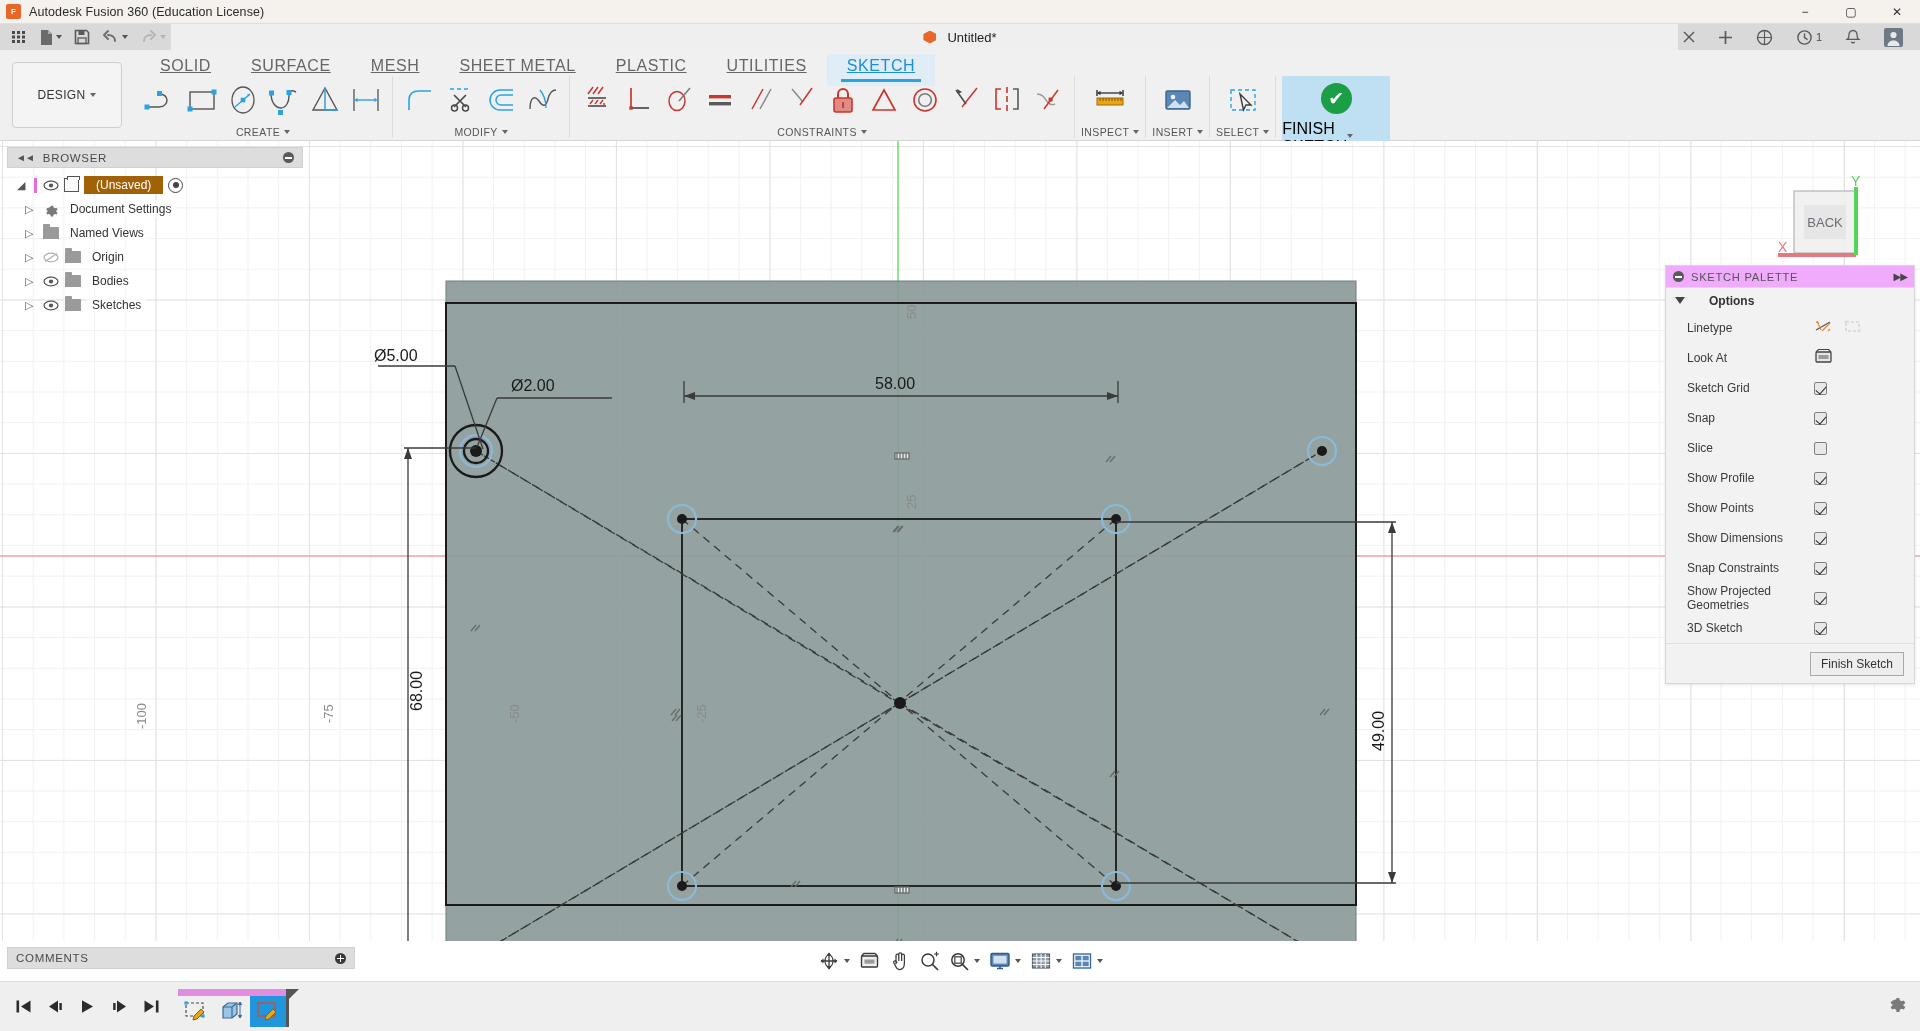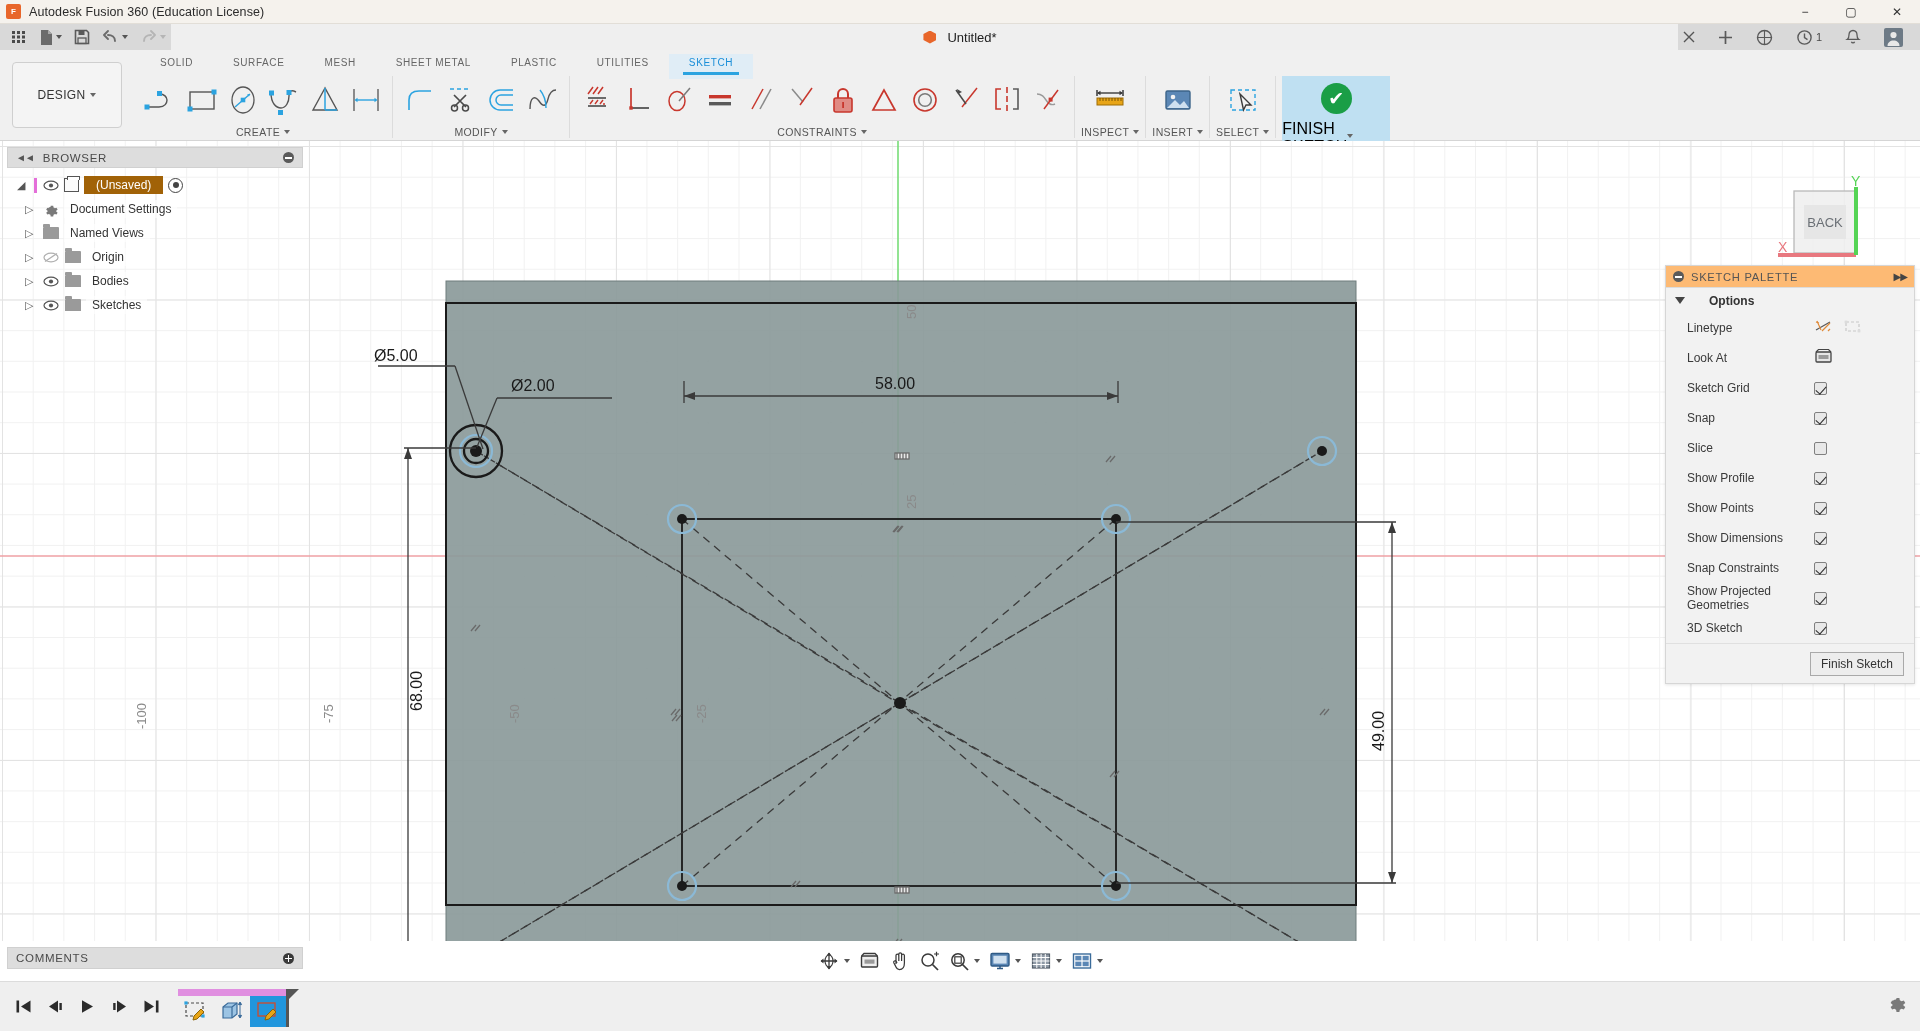--- a/index.html
+++ b/index.html
@@ -51,22 +51,23 @@
     background: #f0f0f0; border-bottom: 1px solid #d5d5d5;
   }
   #designbox {
     position: absolute; left: 12px; top: 12px; width: 110px; height: 66px;
     border: 1px solid #cfcfcf; border-radius: 4px; background: #f4f4f4;
     display: flex; align-items: center; justify-content: center; gap: 5px;
     font-size: 12px; color: #333; letter-spacing:.3px;
   }
   #tabsrow { position: absolute; left: 140px; top: 4px; height: 22px; display: flex; align-items: flex-start; }
   .rtab {
-    font-size: 10px; color: #666; letter-spacing: .6px; padding: 3px 20px 4px 20px;
+    font-size: 16px; color: #666; letter-spacing: .6px; padding: 3px 20px 4px 20px;
     white-space: nowrap;
+    text-decoration: underline;
   }
   .rtab.active { color: #1a8ed8; }
   .rtab.active .underline { display:block; height:3px; background:#2ba3e0; margin-top:4px; margin-left:-6px; margin-right:-6px;}
   .rtab .underline { display:none; }
   .rtab.active { background: #e0edf6; }
 
   #panels { position: absolute; left: 140px; top: 26px; height: 65px; display: flex; align-items: flex-start; }
   .panel { display: flex; flex-direction: column; align-items: center; height: 65px; }
   .panel .icons { display: flex; align-items: center; height: 48px; gap: 0px; }
   .panel .plabel { font-size: 10.5px; color: #555; letter-spacing: .4px; display:flex; align-items:center; gap:4px; height:15px;}
@@ -132,21 +133,21 @@
   }
   .svg-layer { position:absolute; left:0; top:0; }
 
   
   #palette {
     position: absolute; right: 5px; top: 265px; width: 250px;
     background: #f2f2f2; border: 1px solid #d6d6d6; font-size: 12px; color: #333;
     box-shadow: 0 1px 3px rgba(0,0,0,.10); z-index: 6;
   }
   #palette-hdr {
-    height: 22px; background: #fdba74; display: flex; align-items: center;
+    height: 22px; background: #f0abfc; display: flex; align-items: center;
     justify-content: space-between; padding: 0 7px; border-bottom:1px solid #dcdcdc;
   }
   #palette-hdr .ph-l { display:flex; align-items:center; gap:7px; }
   #palette-hdr .ph-title { font-size: 11.2px; color: #555; letter-spacing: .7px; }
   .minus-ico{width:11px;height:11px;border-radius:50%;background:#5a5a5a;position:relative;}
   .minus-ico:after{content:"";position:absolute;left:2px;top:5px;width:7px;height:1.5px;background:#fff;}
   .plus-ico{width:11px;height:11px;border-radius:50%;background:#3a3a3a;position:relative;}
   .plus-ico:after{content:"";position:absolute;left:2px;top:5px;width:7px;height:1.5px;background:#fff;}
   .plus-ico:before{content:"";position:absolute;left:4.75px;top:2px;width:1.5px;height:7px;background:#fff;}
   #options-hdr { height: 25px; display:flex; align-items:center; gap:24px; padding-left:9px; font-weight: bold; font-size:12px;}
@@ -157,21 +158,21 @@
   .cbx { width: 13px; height: 13px; border: 1px solid #808080; background: #e8e8e8; border-radius: 2px; position:relative; }
   .cbx.on:after {
     content:""; position:absolute; left:3px; top:1px; width:5px; height:9px;
     border: solid #2c2c2c; border-width: 0 1.7px 1.7px 0; transform: rotate(42deg);
   }
   #palette-foot { height: 40px; display:flex; align-items:center; justify-content:flex-end; padding-right:10px; border-top:1px solid #e0e0e0;}
   #finish-btn { border: 1px solid #a9a9a9; background: #ededed; font-size: 12px; padding: 4px 10px; color:#333; }
 
   
   #comments {
-    position: absolute; left: 7px; bottom: 62px; width: 296px; height: 22px;
+    position: absolute; left: 7px; bottom: 62px; width: 348px; height: 22px;
     background: #dddddd; border:1px solid #d0d0d0; display: flex; align-items: center;
     justify-content: space-between; padding: 0 8px; font-size: 11.5px; color: #4a4a4a;
     letter-spacing: .7px; z-index:5;
   }
   #navbar-wrap {
     position: absolute; left: 0; bottom: 50px; width: 1920px; height: 40px;
     display: flex; align-items: center; justify-content: center; z-index: 5;
   }
   #navbar { display: flex; align-items: center; gap: 1px; background: rgba(255,255,255,.0); }
   .nbtn { height: 30px; display: flex; align-items: center; justify-content: center; padding: 0 4px; gap: 2px;}

